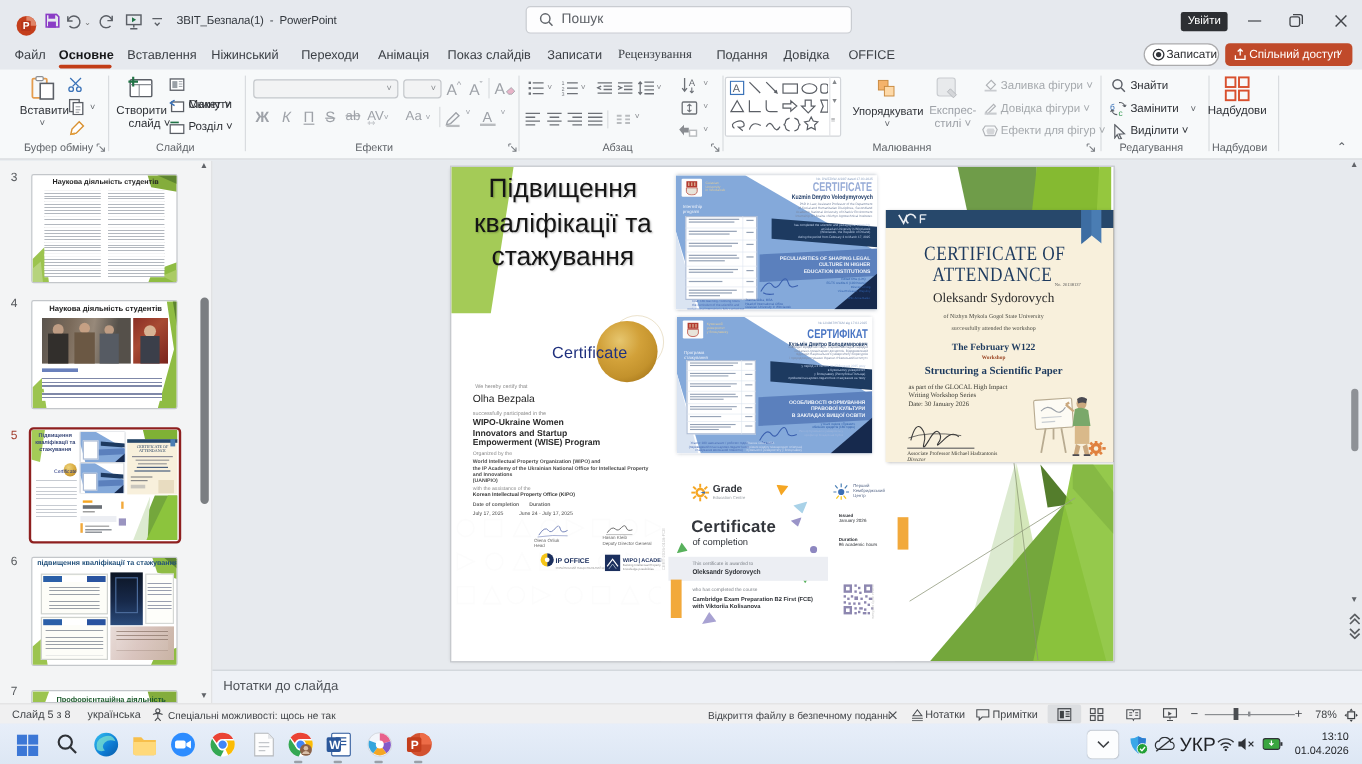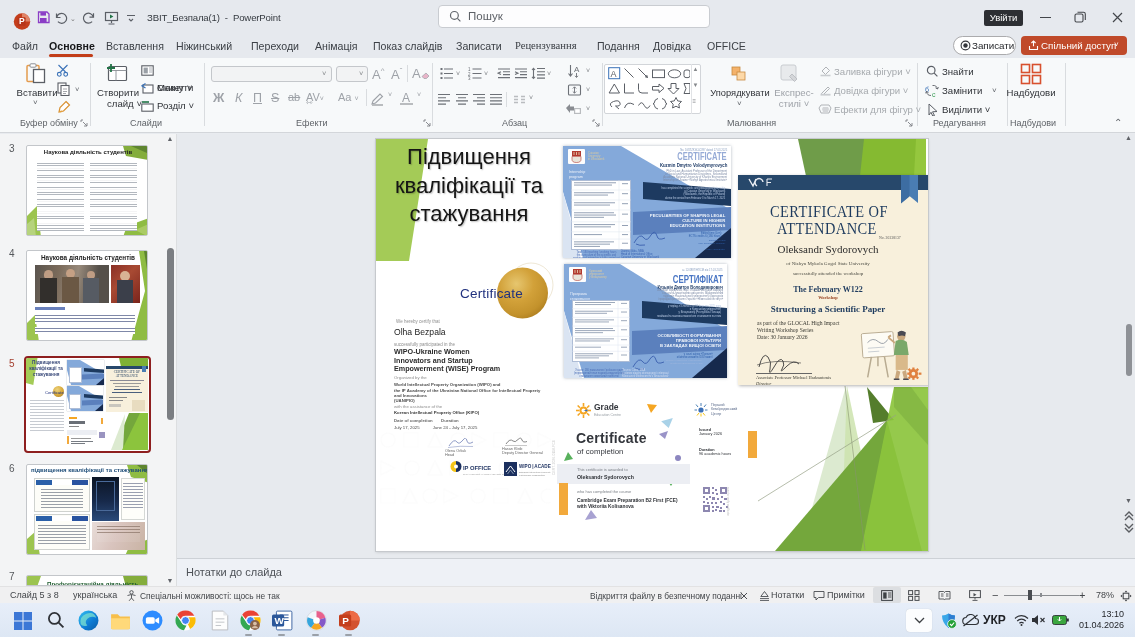--- a/index.html
+++ b/index.html
@@ -1205,21 +1205,21 @@
   <svg class="abs" style="left:941px;top:10px;" width="16" height="16" viewBox="0 0 16 16">
     <path d="M7.5 0.5 q3 2 6.5 2 q0 7.5 -6.5 12.5 q-6.5 -5 -6.5 -12.5 q3.5 0 6.5 -2 z" fill="#3aa7e8"></path>
     <path d="M7.5 0.5 q3 2 6.5 2 q0 7.5 -6.5 12.5 z" fill="#2e7dd1"></path>
     <circle cx="11" cy="11" r="4.4" fill="#23a036" stroke="#eef4fb" stroke-width="0.8"></circle>
     <path d="M9 11 l1.6 1.6 2.6 -3.1" fill="none" stroke="#fff" stroke-width="1.1"></path>
   </svg>
   <svg class="abs" style="left:962px;top:11px;" width="17" height="13" viewBox="0 0 17 13">
     <path d="M4.5 10.5 a3.5 3.5 0 0 1 -0.5 -7 a5 5 0 0 1 9.5 1 a3 3 0 0 1 0 6 z" fill="none" stroke="#2f3237" stroke-width="1.1"></path>
     <path d="M1.5 12 L15.5 1" stroke="#2f3237" stroke-width="1.2"></path>
   </svg>
-  <div class="abs" style="left:983px;top:10px;font-size:12px;color:#1f2125;font-weight:bold;">УКР</div>
+  <div class="abs" style="left:983px;top:10px;font-size:16px;color:#1f2125;">УКР</div>
   <svg class="abs" style="left:1014px;top:11px;" width="15" height="12" viewBox="0 0 15 12">
     <path d="M1 4.5 a9 9 0 0 1 13 0 M3.2 7 a6 6 0 0 1 8.6 0 M5.4 9.3 a3 3 0 0 1 4.2 0" fill="none" stroke="#2f3237" stroke-width="1.2"></path>
     <circle cx="7.5" cy="11" r="1" fill="#2f3237"></circle>
   </svg>
   <svg class="abs" style="left:1031px;top:11px;" width="15" height="12" viewBox="0 0 15 12">
     <path d="M1 4 h2.5 L7 1 v10 L3.5 8 H1 z" fill="#2f3237"></path>
     <path d="M9.5 4 l4 4 M13.5 4 l-4 4" stroke="#2f3237" stroke-width="1.1"></path>
   </svg>
   <svg class="abs" style="left:1052px;top:11px;" width="17" height="12" viewBox="0 0 17 12">
     <rect x="0.5" y="1.5" width="14" height="9" rx="2" fill="#3aa63f" stroke="#2f3237" stroke-width="0.9"></rect>

